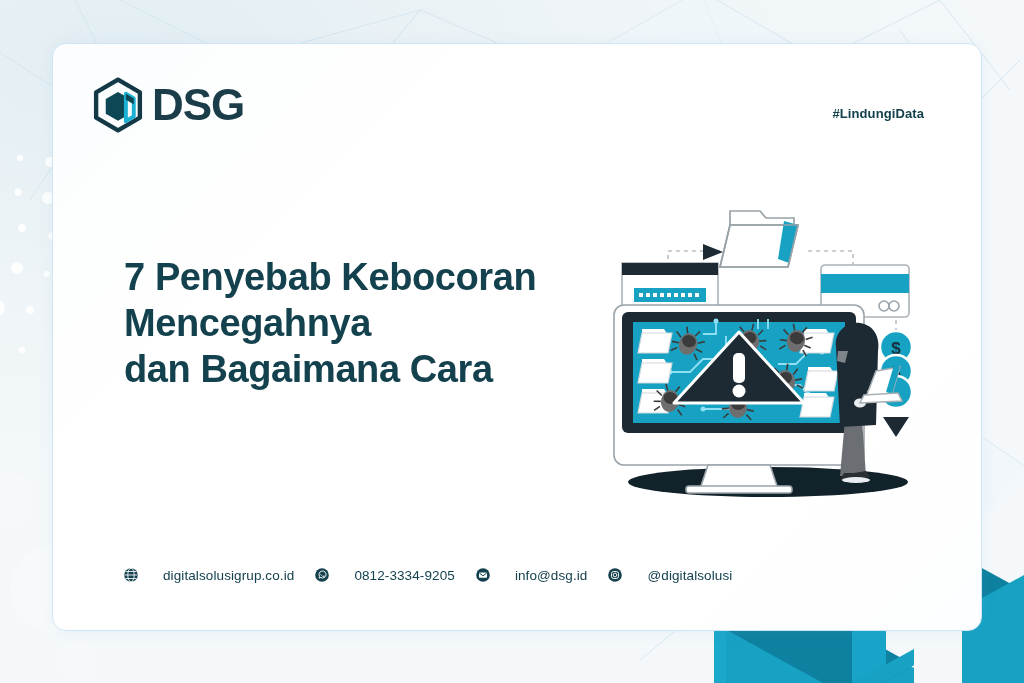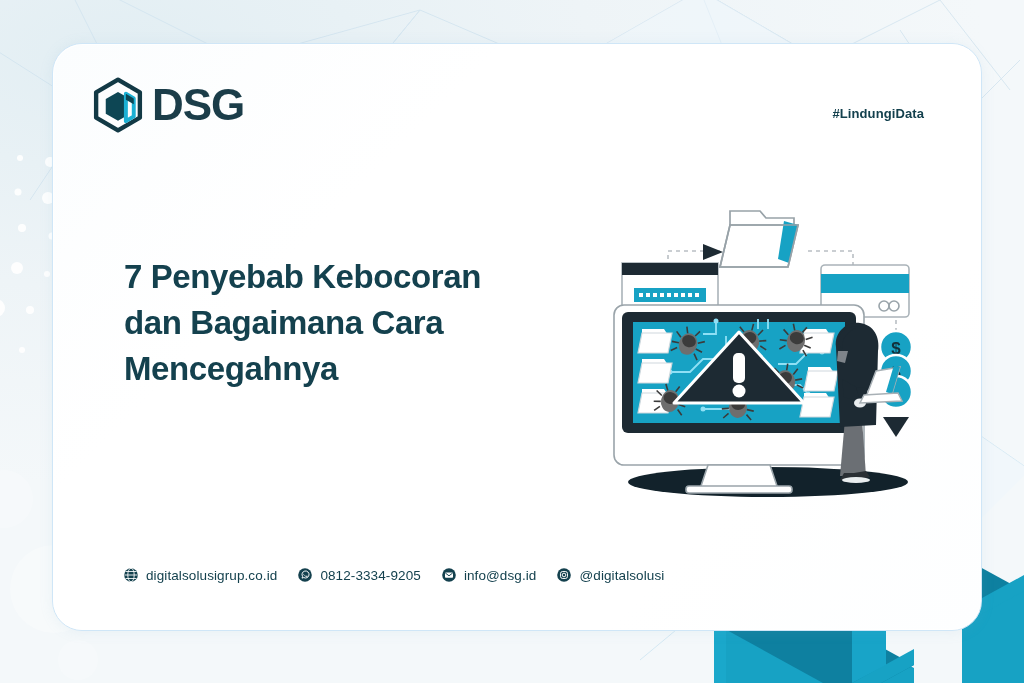--- a/index.html
+++ b/index.html
@@ -25,21 +25,21 @@
   }
   .bg-blob{
     position:absolute; border-radius:50%;
     background:rgba(255,255,255,.55);
   }
 
   
   #card{
     position:absolute; left:52px; top:43px; width:930px; height:588px;
     background:linear-gradient(135deg,#fbfdfe 0%,#ffffff 30%,#ffffff 75%,#fdfeff 100%);
-    border-radius:30px;
+    border-radius:14px;
     border:1.6px solid #cfe6f7;
     box-shadow:0 1px 14px rgba(120,165,195,.10);
     overflow:hidden;
   }
   #card::after{
     content:""; position:absolute; inset:0; border-radius:30px;
     box-shadow:inset 0 0 0 1px rgba(255,255,255,.7);
     pointer-events:none;
   }
 
@@ -60,31 +60,31 @@
     font-size:13px; font-weight:700; color:#13404d;
     letter-spacing:.1px;
   }
 
   
   #headline{
     position:absolute; left:71px; top:210px; width:470px;
   }
   #headline .ln{
     display:block;
-    font-size:33px; font-weight:700; color:#14414e;
+    font-size:38px; font-weight:700; color:#14414e;
     line-height:46px; letter-spacing:-.4px;
     white-space:nowrap;
   }
 
   
   #footer{
     position:absolute; left:70px; bottom:47px;
     display:flex; align-items:center; gap:0px;
   }
-  .fitem{ display:flex; align-items:flex-end; gap:7px; margin-right:20px; }
+  .fitem{ display:flex; align-items:flex-end; gap:24px; margin-right:20px; }
   .fitem:last-child{ margin-right:15px; }
   .ftxt{ font-size:13.5px; color:#14414e; letter-spacing:.1px; white-space:nowrap; }
   .ficon{ width:16px; height:16px; display:block; flex:0 0 auto; }
 
   
   #illustration{
     position:absolute; left:555px; top:145px; width:320px; height:320px;
   }
 
   
@@ -199,22 +199,22 @@
       <path d="M41 19 L50 24.5 L50 45 L41 50.5 Z" fill="none" stroke="#1bb0d4" stroke-width="4.5" stroke-linejoin="round"></path>
       <path d="M41 19 L50 24.5 L50 31 L41 26 Z" fill="#0d4654"></path>
     </svg>
     <span class="logo-word">DSG</span>
   </div>
 
   <div id="hashtag">#LindungiData</div>
 
   <div id="headline">
     <span class="ln">7 Penyebab Kebocoran</span>
+    <span class="ln">Mencegahnya</span>
     <span class="ln">dan Bagaimana Cara</span>
-    <span class="ln">Mencegahnya</span>
   </div>
 
   <svg id="illustration" viewBox="0 0 320 320">
 
     <g stroke="#b9bfc4" stroke-width="1.6" fill="none" stroke-dasharray="4 4">
       <path d="M60,110 L60,62 L120,62"></path>
       <path d="M60,110 L60,135"></path>
       <path d="M200,62 L245,62 L245,110"></path>
       <path d="M245,110 L288,110 L288,150"></path>
     </g>

